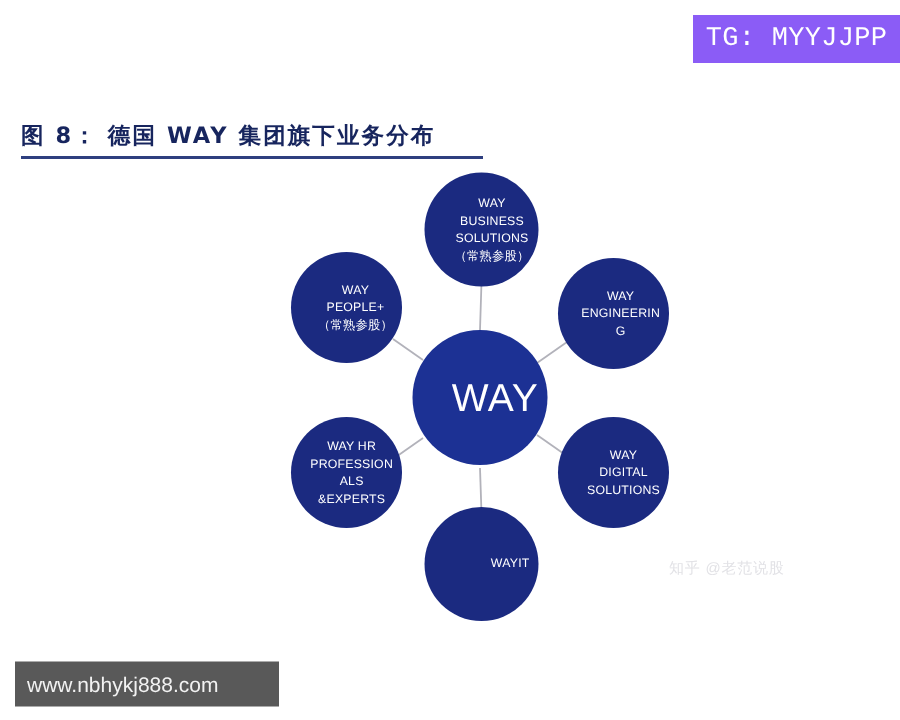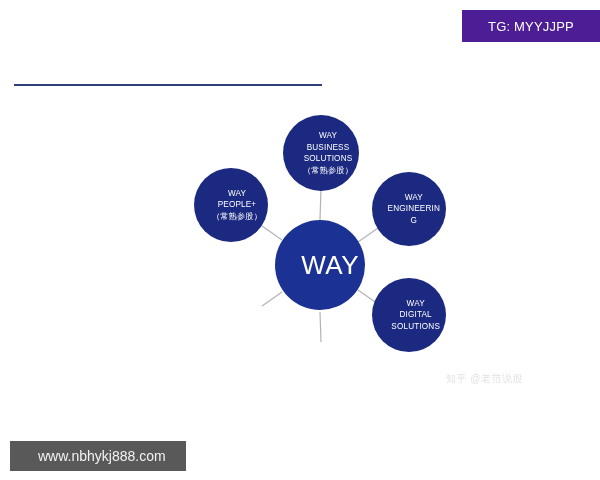--- a/index.html
+++ b/index.html
@@ -16,41 +16,42 @@
     background: #ffffff;
   }
 
   
   .tg-badge {
     position: absolute;
     top: 10px;
     left: 462px;
     width: 138px;
     height: 32px;
-    background: #4c1d95;
+    background: #8b5cf6;
     color: #ffffff;
-    font-size: 13px;
+    font-size: 18px;
     letter-spacing: 0.2px;
     display: flex;
     align-items: center;
     justify-content: center;
     box-sizing: border-box;
+    font-family: Liberation Mono, monospace;
   }
   .site-badge {
     position: absolute;
     left: 10px;
     top: 441px;
     width: 176px;
     height: 30px;
     background: #595959;
     color: #f2f2f2;
     font-size: 14px;
     display: flex;
     align-items: center;
-    padding-left: 28px;
+    padding-left: 8px;
     box-sizing: border-box;
   }
   .zhihu-mark {
     position: absolute;
     left: 446px;
     top: 372px;
     font-size: 10px;
     color: #e2e2e6;
     letter-spacing: 0.5px;
     white-space: nowrap;
@@ -127,20 +128,21 @@
   .n-downleft { left: 24px;  top: 168px; width: 74px;  height: 74px; }
   .n-downright{ left: 202px; top: 168px; width: 74px;  height: 74px; }
   .n-bottom   { left: 113px; top: 228px; width: 76px;  height: 76px; }
 </style>
 </head>
 <body>
 
 <div class="tg-badge">TG: MYYJJPP</div>
 
 <div class="fig-title-wrap">
+  <div class="fig-title">图 8： 德国 WAY 集团旗下业务分布</div>
   <div class="fig-rule"></div>
 </div>
 
 <div class="diagram">
 
   <svg class="links" viewBox="0 0 320 310">
 
     <line x1="150" y1="110" x2="151" y2="78" stroke="#b2b2ba" stroke-width="1.2"></line>
     <line x1="150" y1="202" x2="151" y2="232" stroke="#b2b2ba" stroke-width="1.2"></line>
     <line x1="112" y1="130" x2="92" y2="116" stroke="#b2b2ba" stroke-width="1.2"></line>
@@ -161,27 +163,36 @@
 PEOPLE+
 （常熟参股）</span>
   </div>
 
   <div class="node n-upright">
     <span class="label">WAY
 ENGINEERIN
 G</span>
   </div>
 
+  <div class="node n-downleft">
+    <span class="label">WAY HR
+PROFESSION
+ALS
+&amp;EXPERTS</span>
+  </div>
 
   <div class="node n-downright">
     <span class="label">WAY
 DIGITAL
 SOLUTIONS</span>
   </div>
 
+  <div class="node n-bottom">
+    <span class="label">WAYIT</span>
+  </div>
 
   <div class="node hub n-hub">
     <span class="label">WAY</span>
   </div>
 
 </div>
 
 <div class="zhihu-mark">知乎 @老范说股</div>
 
 <div class="site-badge">www.nbhykj888.com</div>

